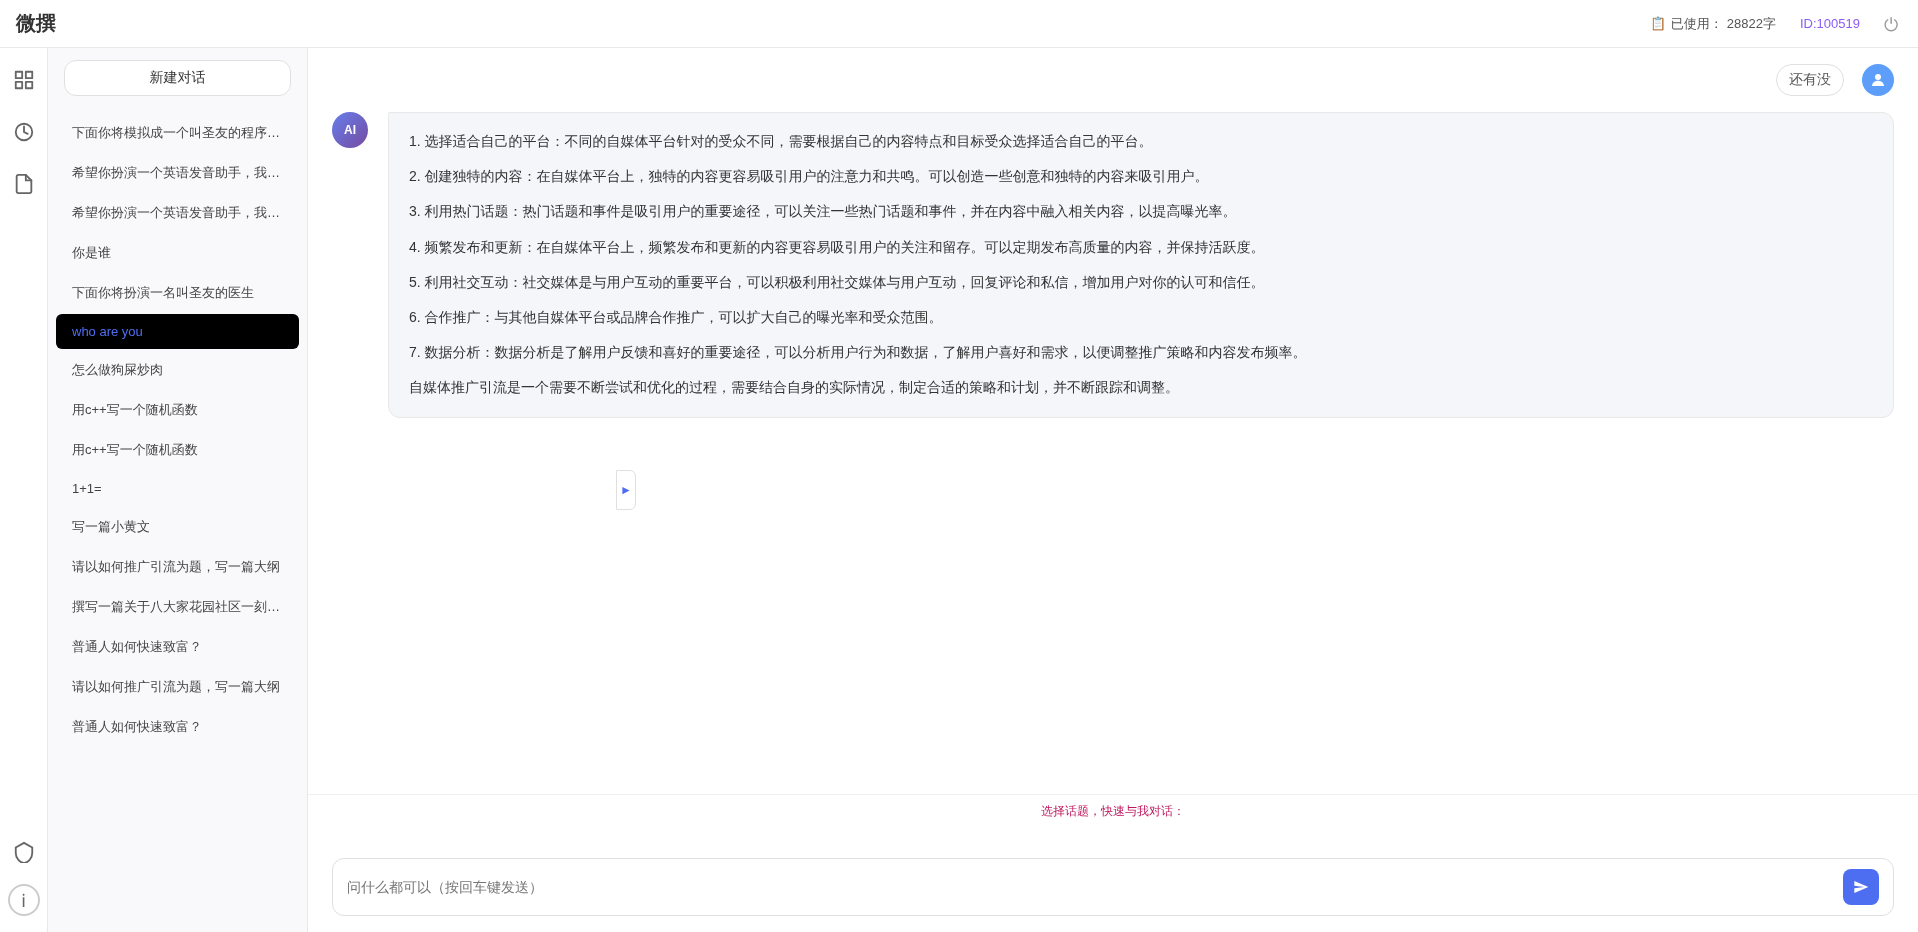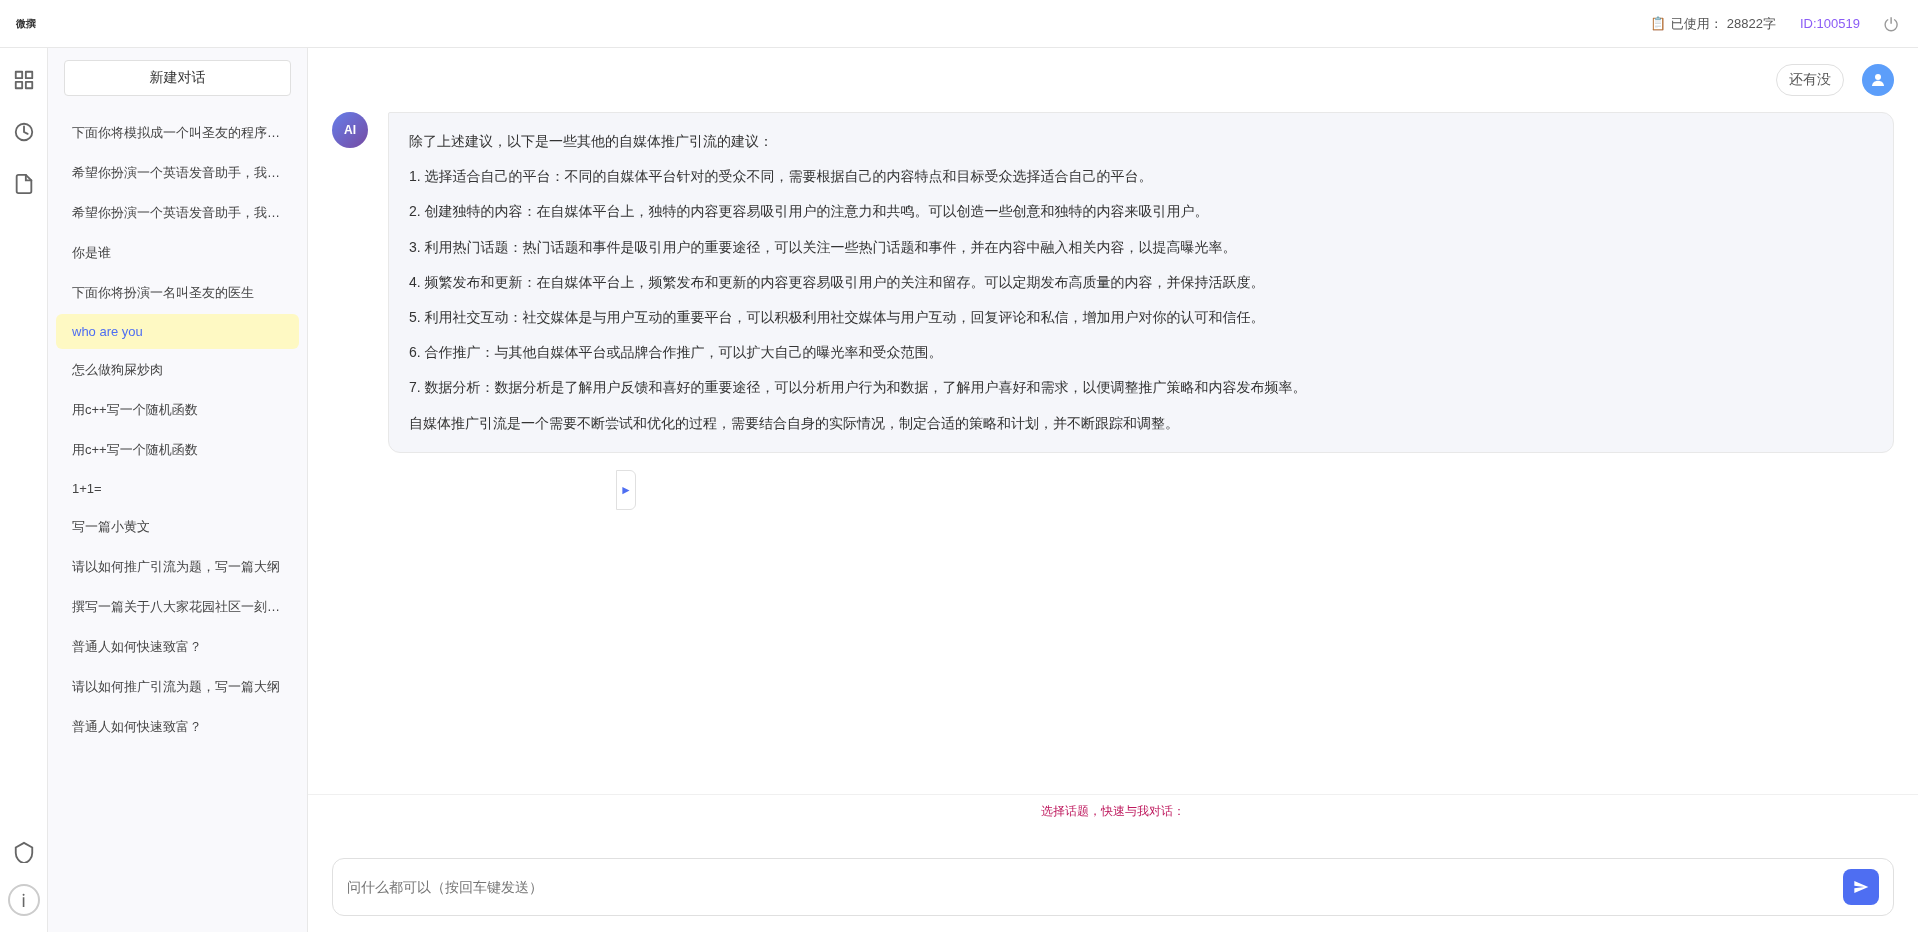--- a/index.html
+++ b/index.html
@@ -11,21 +11,21 @@
       background: #fff;
       display: flex;
       align-items: center;
       padding: 0 16px;
       border-bottom: 1px solid #e8e8e8;
       flex-shrink: 0;
       position: relative;
       z-index: 10;
     }
     .topbar-logo {
-      font-size: 10px;
+      font-size: 20px;
       font-weight: 600;
       color: #333;
     }
     .topbar-right {
       margin-left: auto;
       display: flex;
       align-items: center;
       gap: 24px;
       font-size: 13px;
       color: #555;
@@ -85,21 +85,21 @@
       border-right: 1px solid #e8e8e8;
       display: flex;
       flex-direction: column;
       overflow: hidden;
       flex-shrink: 0;
     }
     .sidebar-new-btn {
       margin: 12px 16px;
       background: #fff;
       border: 1px solid #e0e0e0;
-      border-radius: 4px;
+      border-radius: 12px;
       padding: 8px 16px;
       text-align: center;
       font-size: 14px;
       color: #333;
       cursor: pointer;
       flex-shrink: 0;
     }
     .sidebar-list {
       flex: 1;
       overflow-y: auto;
@@ -112,21 +112,21 @@
       font-size: 13px;
       color: #444;
       cursor: pointer;
       white-space: nowrap;
       overflow: hidden;
       text-overflow: ellipsis;
       border-radius: 6px;
       margin: 2px 8px;
       transition: background 0.15s;
     }
-    .sidebar-item.active { background: #fef9c3; color: #4e6ef2; border-radius: 6px; }
+    .sidebar-item.active { background: #000000; color: #4e6ef2; border-radius: 6px; }
 
     
     .sidebar-toggle {
       position: absolute;
       left: 308px;
       top: 50%;
       transform: translateY(-50%);
       z-index: 20;
       width: 20px;
       height: 40px;
@@ -372,21 +372,20 @@
           <svg width="18" height="18" viewBox="0 0 24 24" fill="white">
               <circle cx="12" cy="8" r="4"></circle>
               <path d="M4 20c0-4 3.6-7 8-7s8 3 8 7"></path>
             </svg>
         </div>
       </div>
 
       <div class="ai-message">
         <div class="ai-avatar" style="font-size:12px;font-weight:bold;">AI</div>
         <div class="chat-content-block" id="ai-content-block">
-        <p>除了上述建议，以下是一些其他的自媒体推广引流的建议：</p>
             <p>1. 选择适合自己的平台：不同的自媒体平台针对的受众不同，需要根据自己的内容特点和目标受众选择适合自己的平台。</p>
             <p>2. 创建独特的内容：在自媒体平台上，独特的内容更容易吸引用户的注意力和共鸣。可以创造一些创意和独特的内容来吸引用户。</p>
             <p>3. 利用热门话题：热门话题和事件是吸引用户的重要途径，可以关注一些热门话题和事件，并在内容中融入相关内容，以提高曝光率。</p>
             <p>4. 频繁发布和更新：在自媒体平台上，频繁发布和更新的内容更容易吸引用户的关注和留存。可以定期发布高质量的内容，并保持活跃度。</p>
             <p>5. 利用社交互动：社交媒体是与用户互动的重要平台，可以积极利用社交媒体与用户互动，回复评论和私信，增加用户对你的认可和信任。</p>
             <p>6. 合作推广：与其他自媒体平台或品牌合作推广，可以扩大自己的曝光率和受众范围。</p>
             <p>7. 数据分析：数据分析是了解用户反馈和喜好的重要途径，可以分析用户行为和数据，了解用户喜好和需求，以便调整推广策略和内容发布频率。</p>
             <p>自媒体推广引流是一个需要不断尝试和优化的过程，需要结合自身的实际情况，制定合适的策略和计划，并不断跟踪和调整。</p>
           </div>
       </div>

